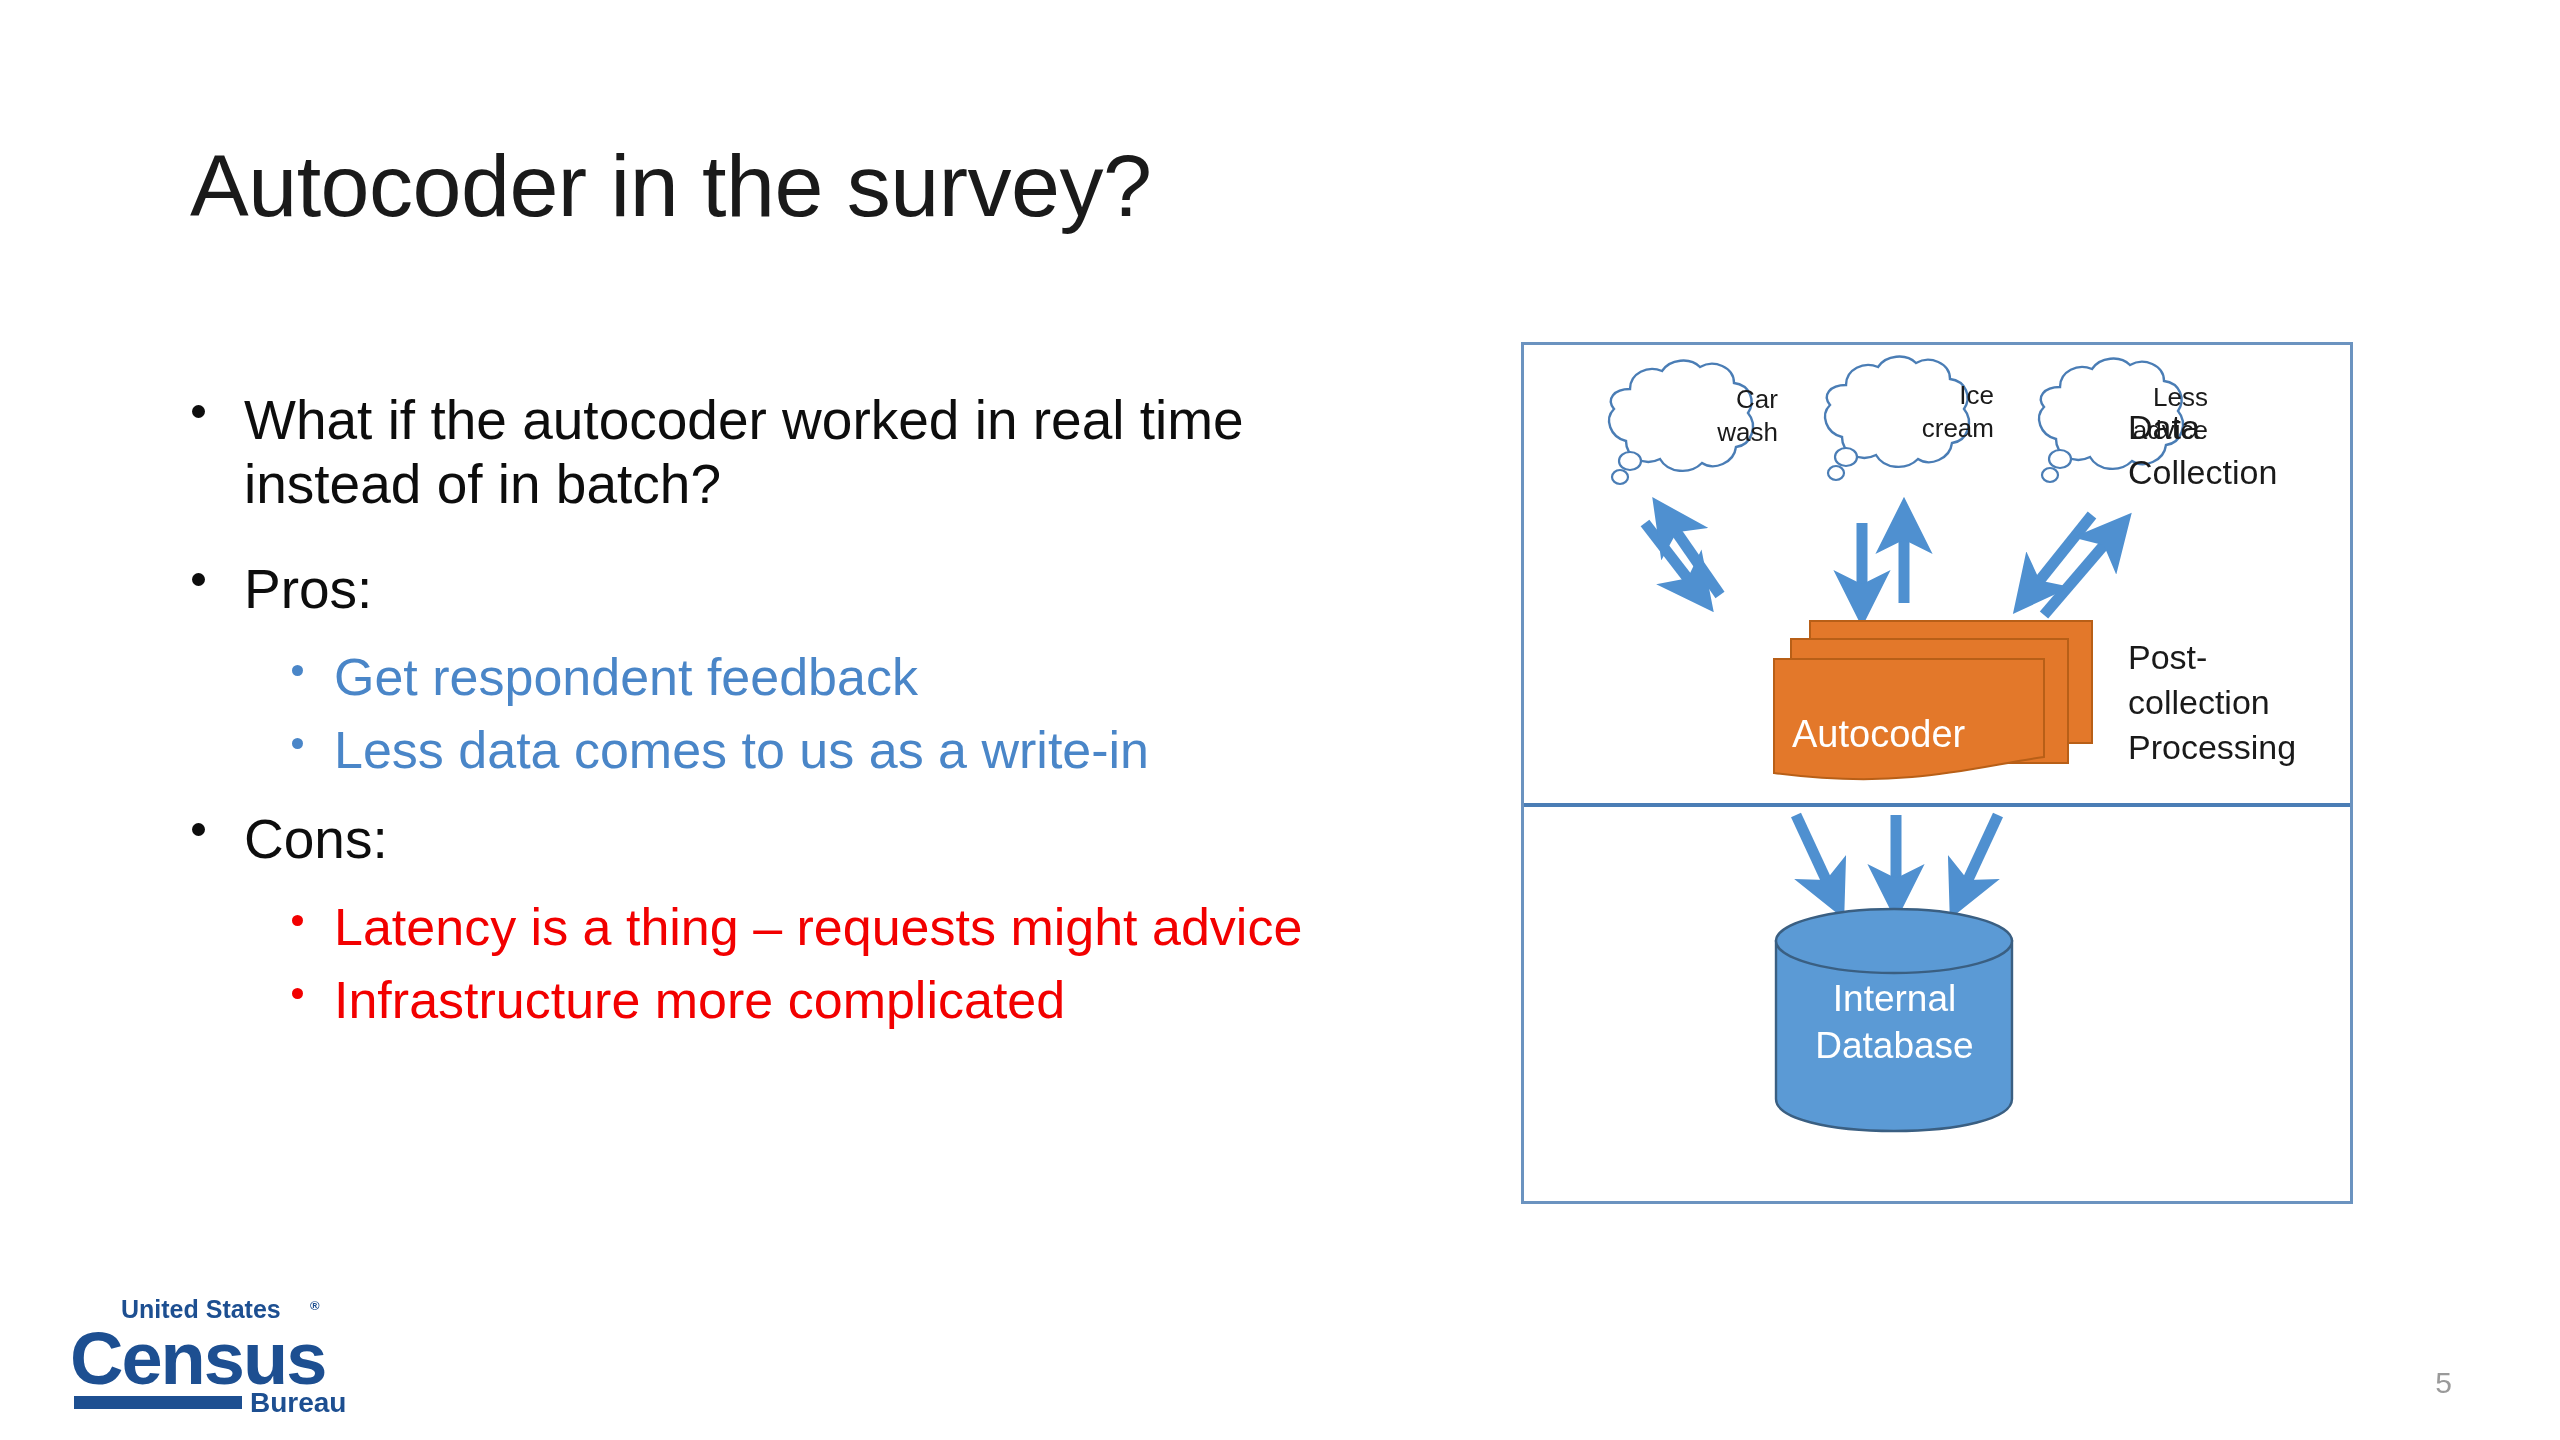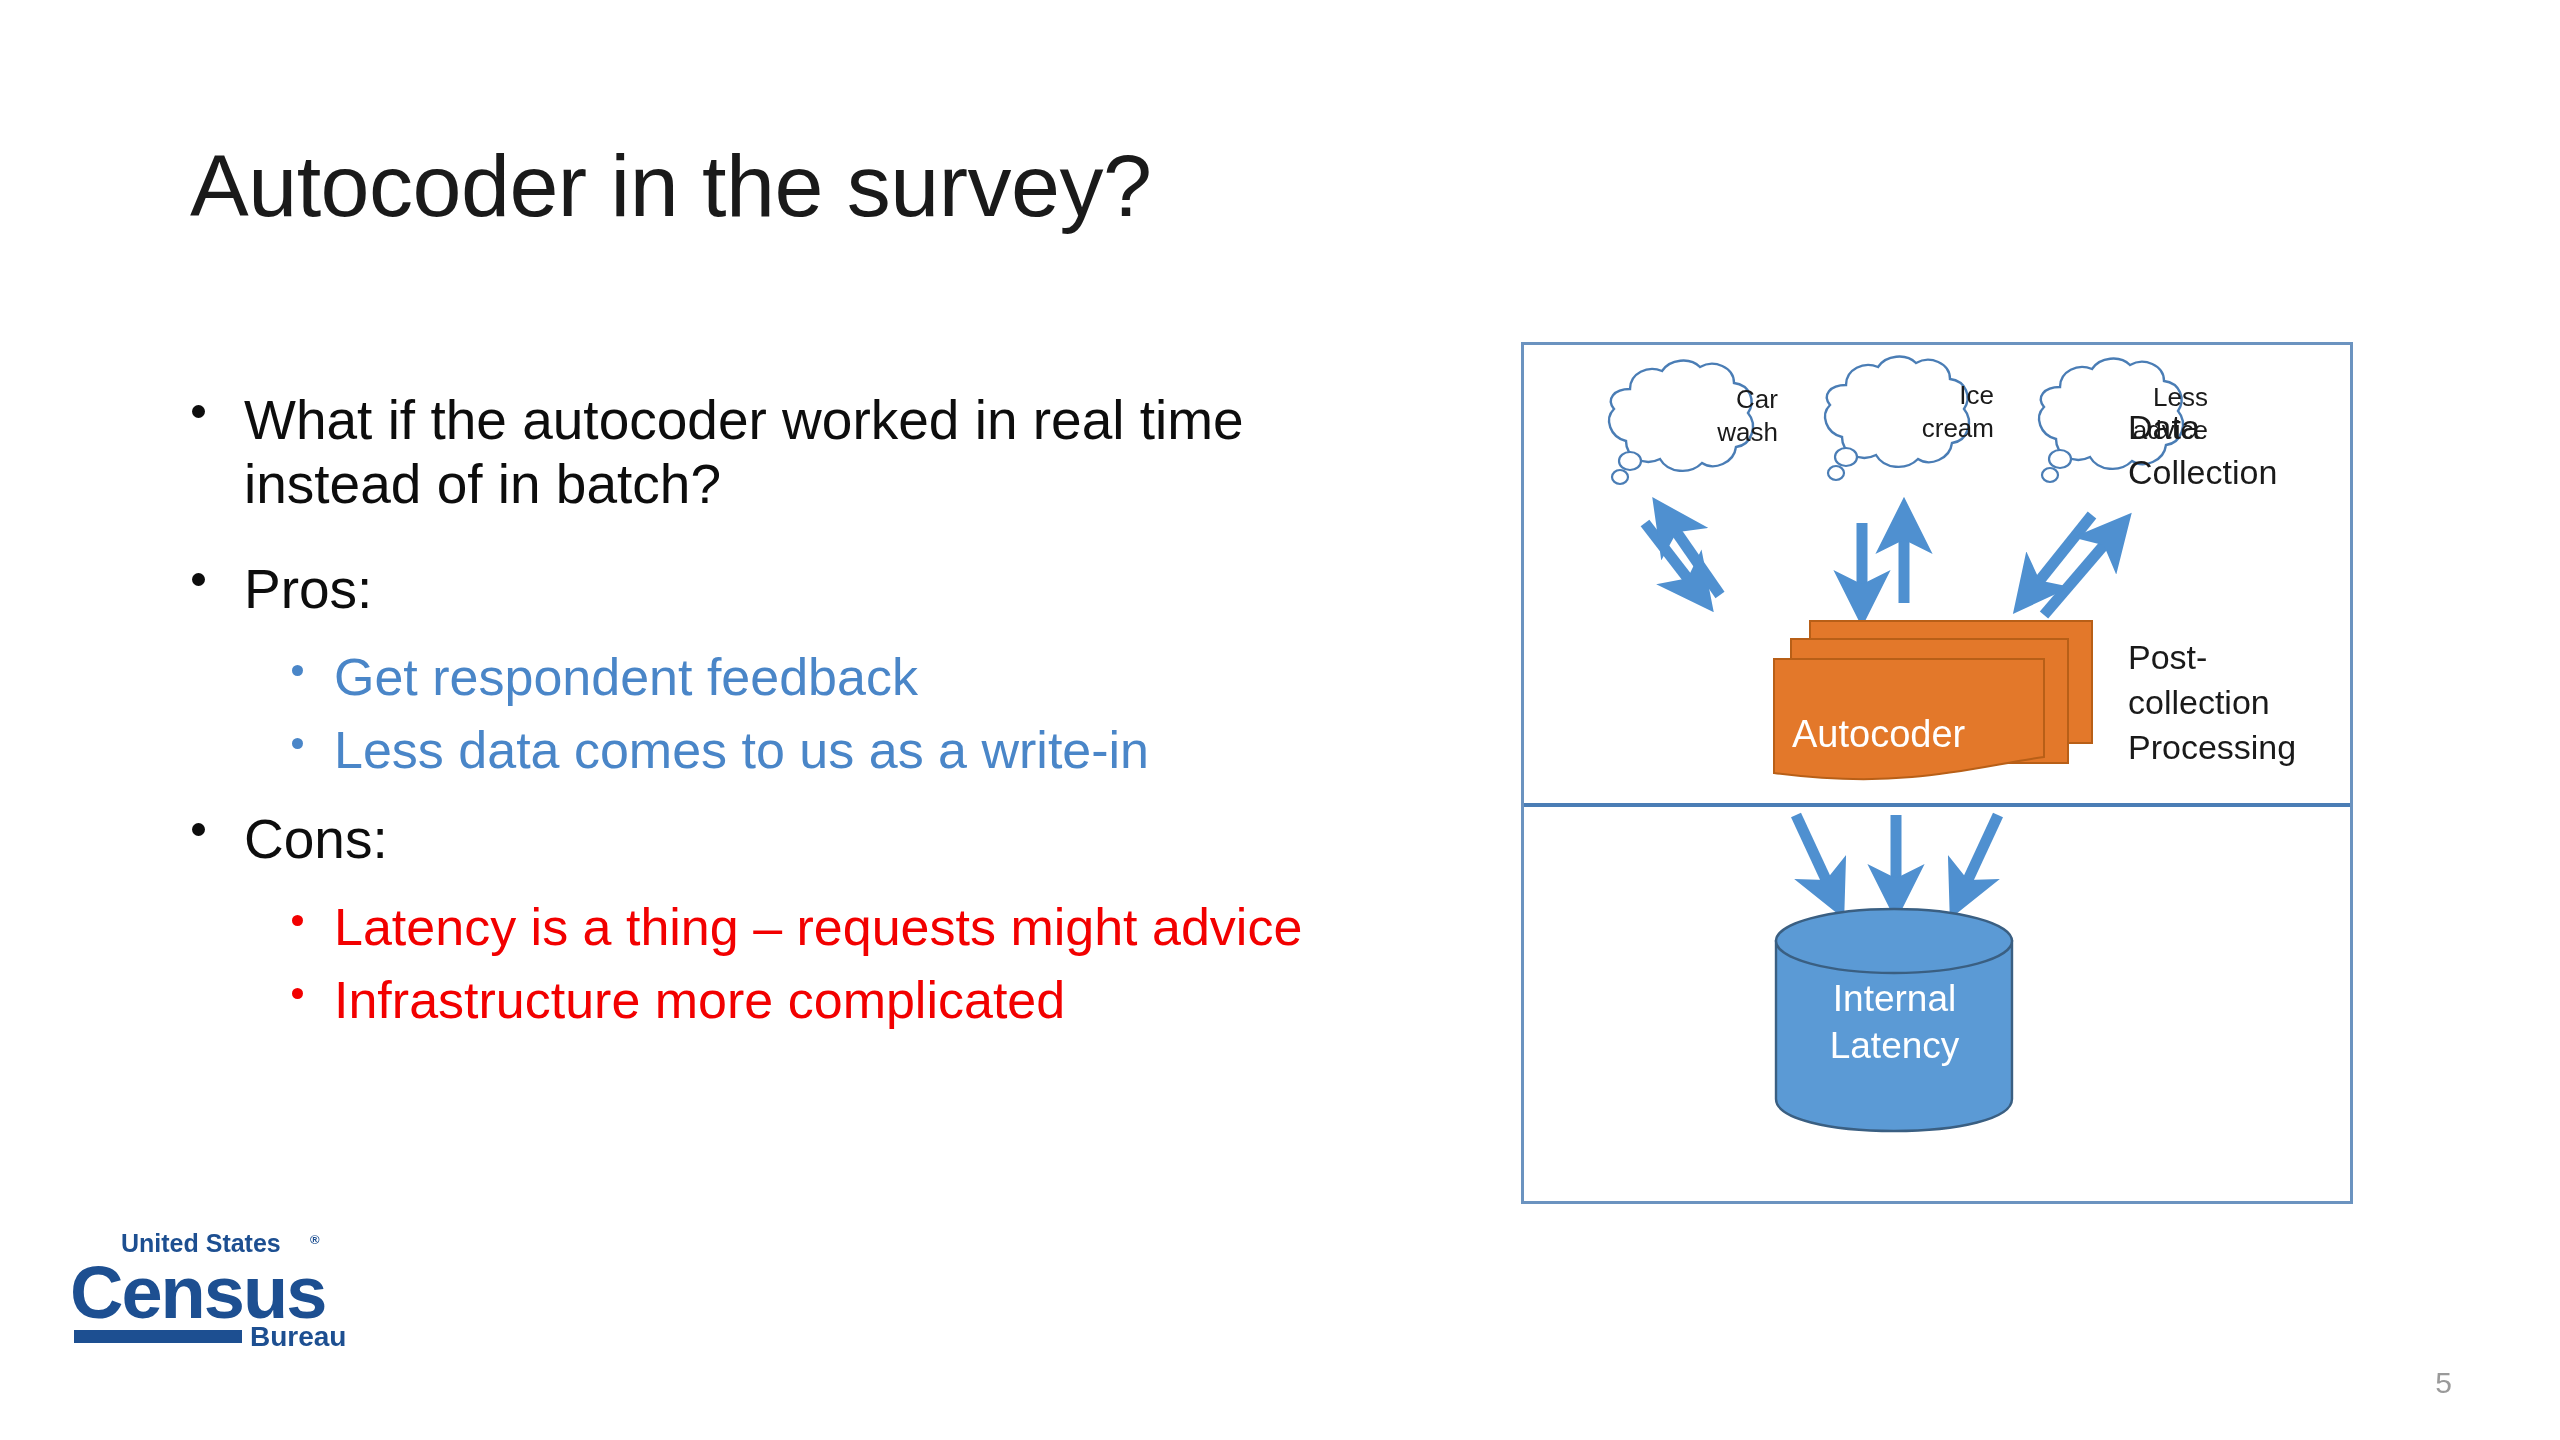--- a/index.html
+++ b/index.html
@@ -173,21 +173,21 @@
   .arrows {
     position: absolute;
     inset: 0;
     pointer-events: none;
   }
 
   
   .logo {
     position: absolute;
     left: 64px;
-    top: 1226px;
+    top: 1292px;
     width: 310px;
     height: 140px;
     text-align: right;
   }
 
   
   .pagenum {
     position: absolute;
     right: 108px;
     top: 1366px;
@@ -330,21 +330,21 @@
       <div class="ac-label">Autocoder</div>
     </div>
 
     <div class="cylinder">
       <svg width="245" height="230" viewBox="0 0 245 230">
         <path d="M4,36 L4,194 C4,214 58,226 122,226 C186,226 240,214 240,194 L240,36 Z" fill="#5b9ad5" stroke="#3a5f82" stroke-width="2.4"></path>
         <ellipse cx="122" cy="36" rx="118" ry="32" fill="#5b9ad5" stroke="#3a5f82" stroke-width="2.4"></ellipse>
       </svg>
       <div class="cyl-label">
         <span>Internal</span>
-        <span>Latency</span>
+        <span>Database</span>
       </div>
     </div>
 
     <div class="side-cap cap-dc">
       <span>Data</span>
       <span>Collection</span>
     </div>
 
     <div class="side-cap cap-pp">
       <span>Post-</span>

